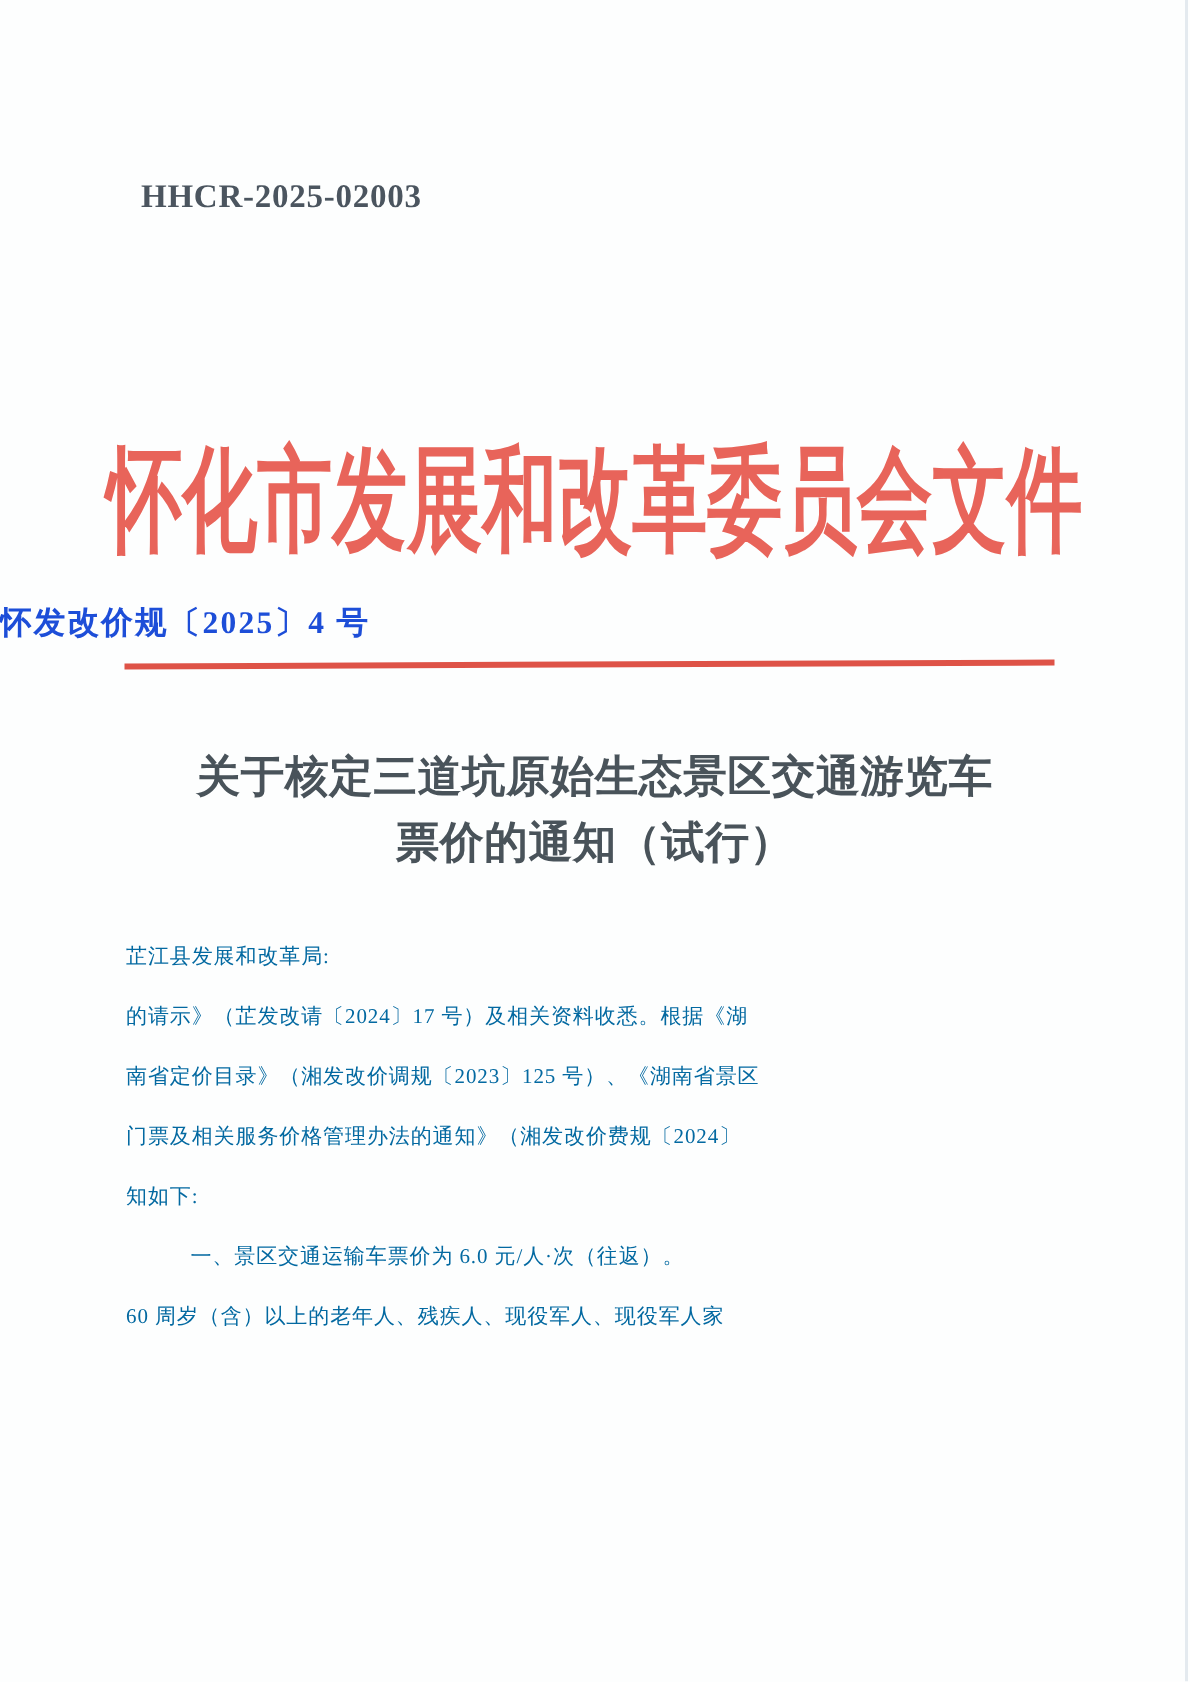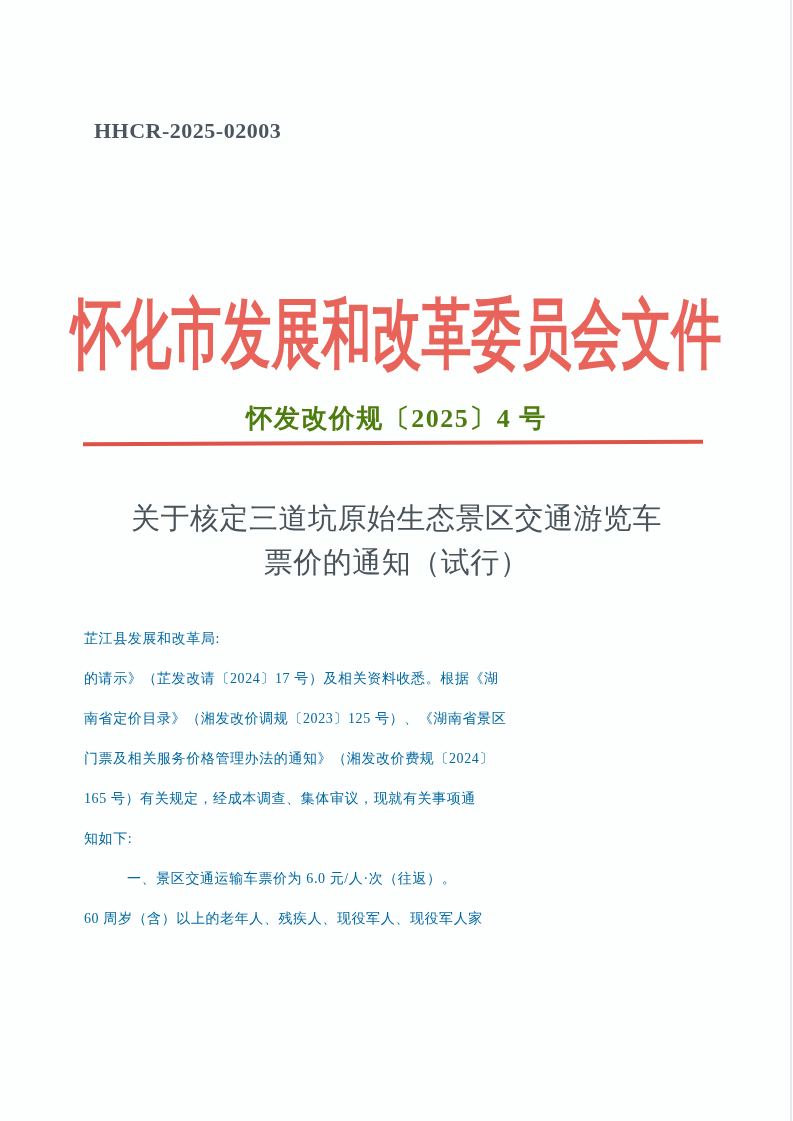--- a/index.html
+++ b/index.html
@@ -36,35 +36,35 @@
     display: inline-block;
     font-size: 50px; font-weight: bold;
     color: #e8645a;
     letter-spacing: 0px;
     white-space: nowrap;
     transform: scaleY(1.52);
     transform-origin: center center;
   }
   .doc-number {
     position: absolute; left: 0; top: 401px; width: 100%;
-    text-align: center;
-    font-size: 26px; font-weight: bold;
-    color: #4d7c0f; letter-spacing: 1.5px;
+    text-align: left;
+    font-size: 21px; font-weight: bold;
+    color: #1d4ed8; letter-spacing: 1.5px;
     white-space: nowrap;
   }
   .red-rule {
     position: absolute; left: 83px; top: 441px;
     width: 620px; height: 4px;
     background: #de5347;
     transform: rotate(-0.25deg);
   }
   .notice-title {
     position: absolute; left: 0; top: 496px; width: 100%;
     text-align: center;
-    font-size: 29px; font-weight: normal;
+    font-size: 29px; font-weight: bold;
     color: #49535a;
     line-height: 44px;
     letter-spacing: 0.5px;
   }
   .body-text {
     position: absolute; left: 84px; top: 619px;
     width: 630px;
     font-size: 14px;
     color: #0369a1;
     letter-spacing: 0.6px;
@@ -95,19 +95,18 @@
   <div class="notice-title">
     <div>关于核定三道坑原始生态景区交通游览车</div>
     <div>票价的通知（试行）</div>
   </div>
 
   <div class="body-text">
     <div class="body-line">芷江县发展和改革局:</div>
     <div class="body-line">的请示》（芷发改请〔2024〕17 号）及相关资料收悉。根据《湖</div>
     <div class="body-line">南省定价目录》（湘发改价调规〔2023〕125 号）、《湖南省景区</div>
     <div class="body-line">门票及相关服务价格管理办法的通知》（湘发改价费规〔2024〕</div>
-    <div class="body-line">165 号）有关规定，经成本调查、集体审议，现就有关事项通</div>
     <div class="body-line">知如下:</div>
     <div class="body-line indent">一、景区交通运输车票价为 6.0 元/人·次（往返）。</div>
     <div class="body-line">60 周岁（含）以上的老年人、残疾人、现役军人、现役军人家</div>
   </div>
 
 </div>
 
 </body></html>

